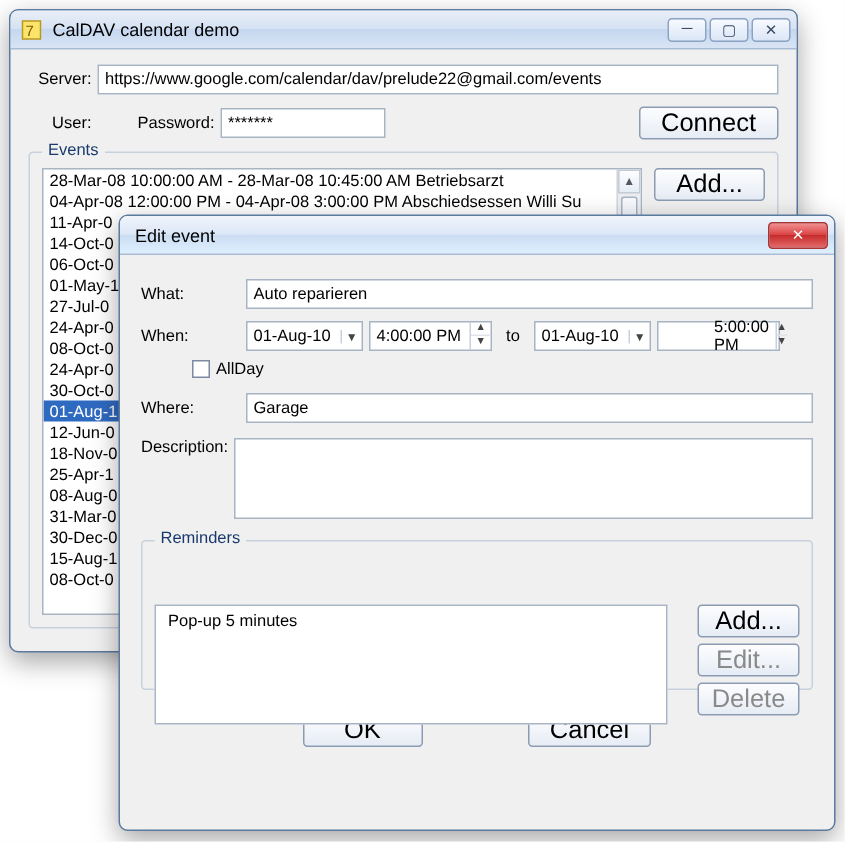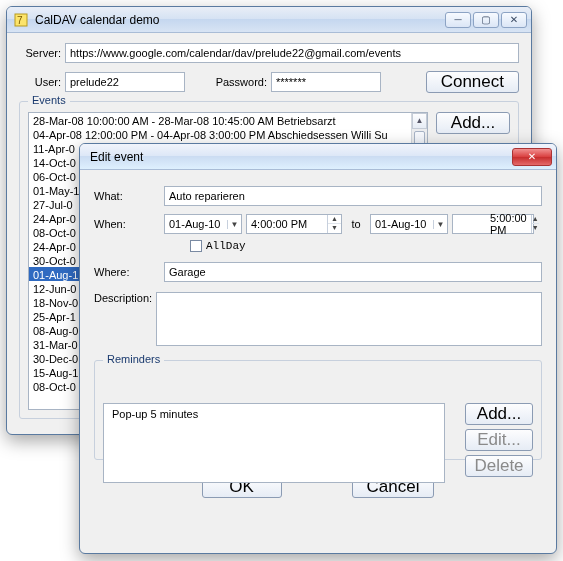--- a/index.html
+++ b/index.html
@@ -180,21 +180,20 @@
       <div class="winbtn">✕</div>
     </div>
   </div>
   <div class="client">
     <div class="row">
       <div class="lbl" style="width:42px;">Server:</div>
       <input type="text" class="textbox" style="flex: 1 1 0%;" value="https://www.google.com/calendar/dav/prelude22@gmail.com/events">
     </div>
     <div class="row">
       <div class="lbl" style="width:42px;">User:</div>
-      <input type="text" class="textbox" style="width: 120px;" value="prelude22">
       <div class="lbl" style="width:62px;text-align:right;margin-left:16px;">Password:</div>
       <input type="text" class="textbox" style="width: 110px;" value="*******">
       <div style="flex:1;"></div>
       <div class="btn" style="min-width:72px;">Connect</div>
     </div>
     <div class="groupbox" style="height:318px;">
       <div class="legend">Events</div>
       <div style="display:flex;gap:8px;height:100%;">
         <div class="listbox flexlist" style="flex:1;position:relative;">
           <div class="col" id="events-items" style="overflow:hidden;">
@@ -247,42 +246,42 @@
       <div class="lbl" style="width:66px;text-align:left;">What:</div>
       <input type="text" class="textbox" style="flex: 1 1 0%;" value="Auto reparieren">
     </div>
 
     <div class="row" style="">
       <div class="lbl" style="width:66px;text-align:left;">When:</div>
       <div class="datebox" style="width:78px;">
         <span>01-Aug-10</span>
         <div class="drop">▼</div>
       </div>
-      <div class="timebox" style="width:96px;">
+      <div class="timebox" style="width:82px;">
         <span>4:00:00 PM</span>
         <div class="spin">
             <div>▲</div>
             <div>▼</div>
           </div>
       </div>
       <div style="width:20px;text-align:center;">to</div>
       <div class="datebox" style="width:78px;">
         <span>01-Aug-10</span>
         <div class="drop">▼</div>
       </div>
       <div class="timebox" style="width:82px;padding-left:33px;">
         <span>5:00:00 PM</span>
         <div class="spin">
             <div>▲</div>
             <div>▼</div>
           </div>
       </div>
     </div>
 
-    <div class="row" style="margin-left:96px;margin-top:-2px;font-family:Liberation Mono, monospace;">
+    <div class="row" style="margin-left:34px;margin-top:-2px;">
       <span class="checkbox"></span>
       <span>AllDay</span>
     </div>
 
     <div class="row" style="margin-top:10px;">
       <div class="lbl" style="width:66px;text-align:left;">Where:</div>
       <input type="text" class="textbox" style="flex: 1 1 0%;" value="Garage">
     </div>
 
     <div class="row" style="align-items:flex-start;margin-top:10px;">

